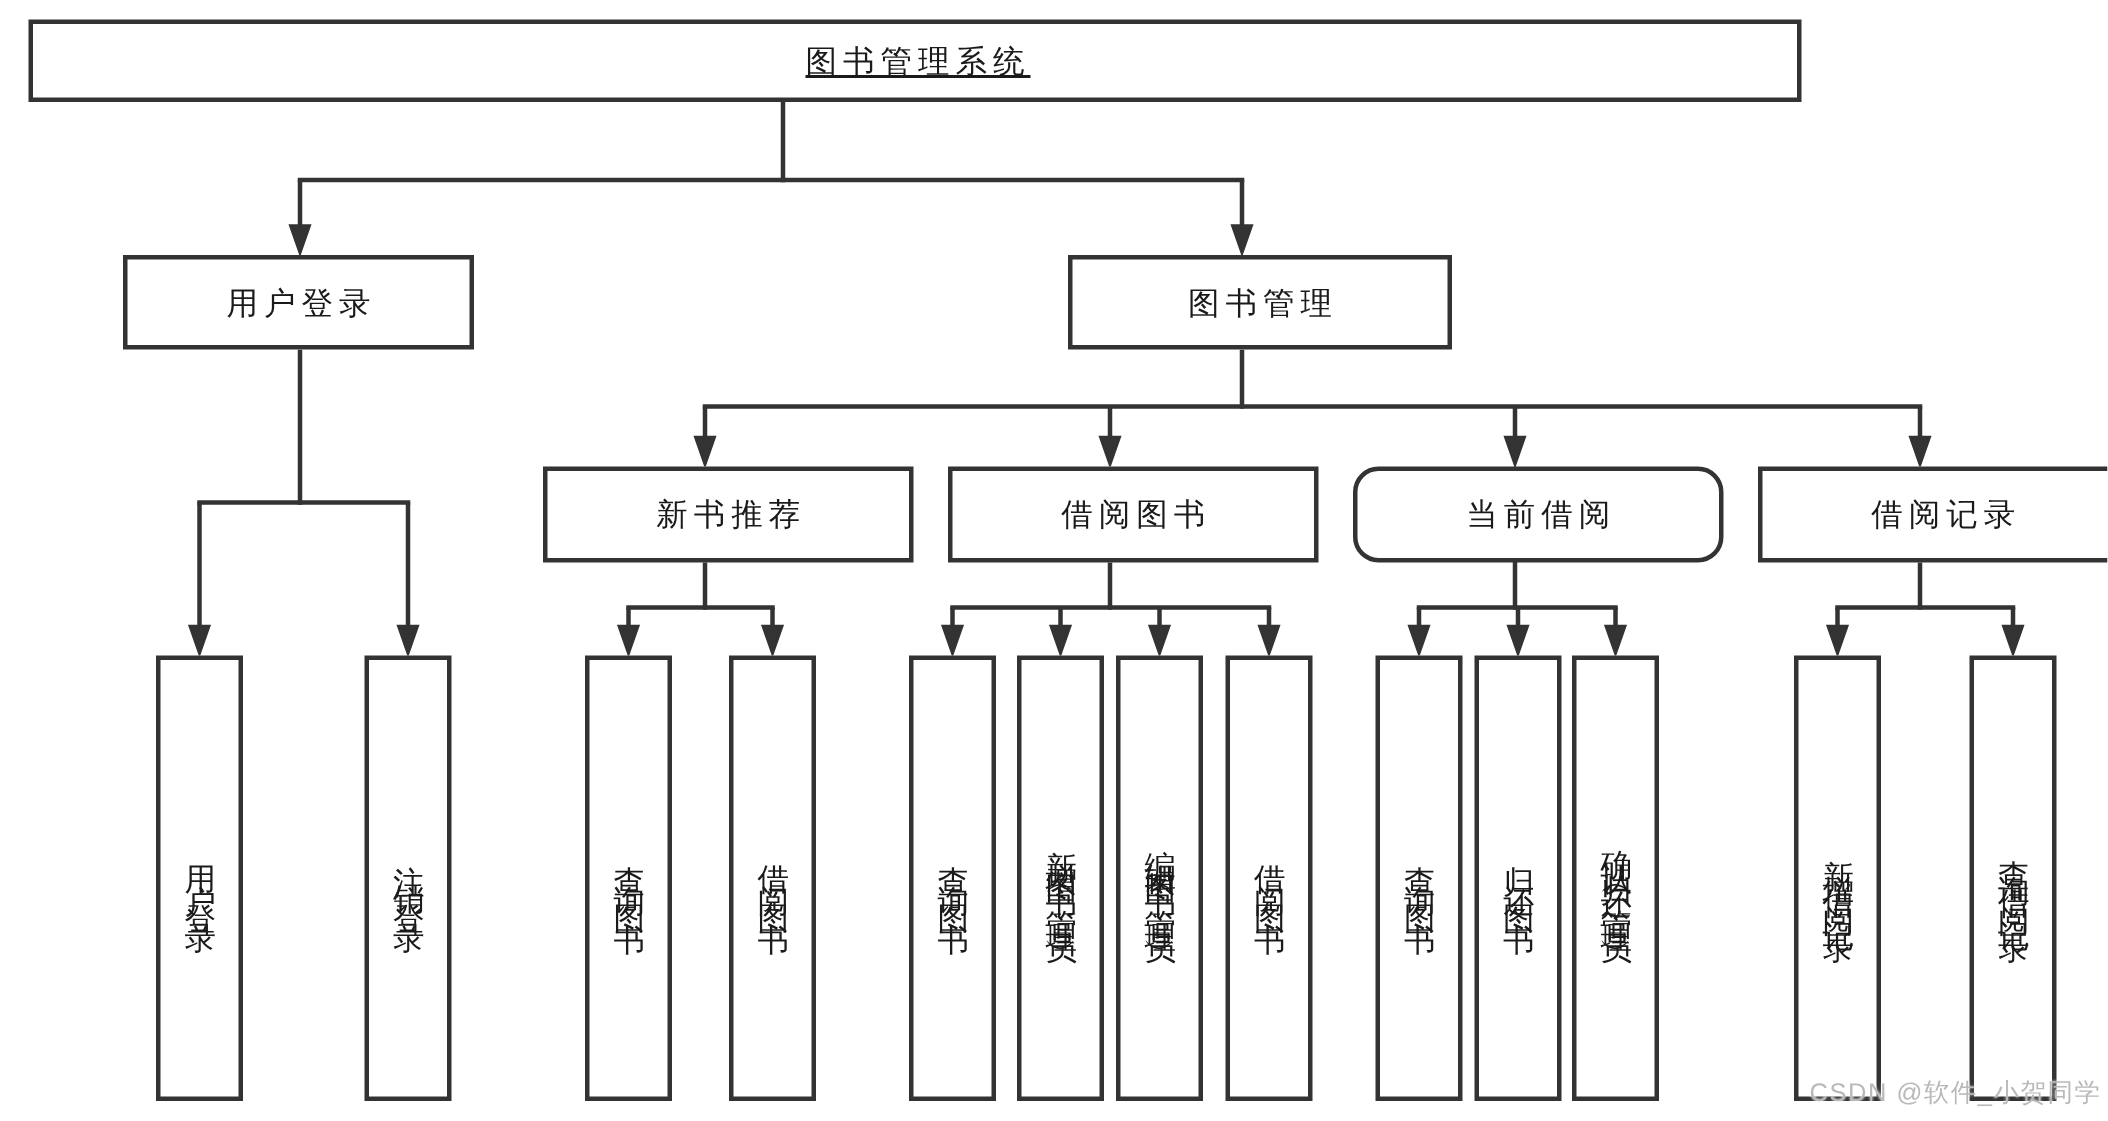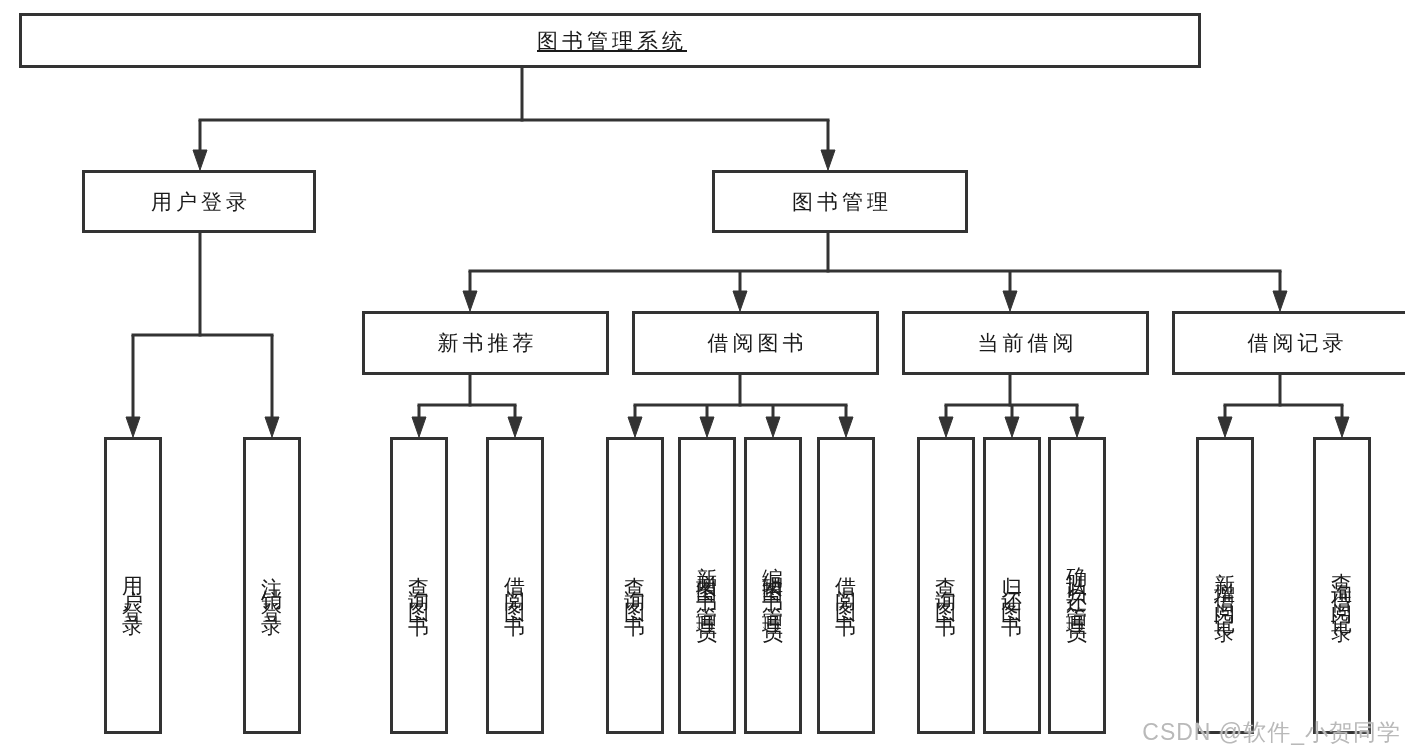--- a/index.html
+++ b/index.html
@@ -44,21 +44,21 @@
     letter-spacing: 4px;
     text-indent: 4px;
     white-space: nowrap;
   }
   #box-root   { left: 19px;   top: 13px;  width: 1182px; height: 55px; text-decoration: underline; }
   #box-login  { left: 82px;   top: 170px; width: 234px;  height: 63px; }
   #box-mgmt   { left: 712px;  top: 170px; width: 256px;  height: 63px; }
   .l3 { top: 311px; height: 64px; width: 247px; }
   #box-newrec  { left: 362px;  }
   #box-borrow  { left: 632px;  }
-  #box-current { left: 902px;  }
+  #box-current { left: 902px; border-radius: 17px;  }
   #box-records { left: 1172px; }
   .leaf { top: 437px; height: 297px; width: 58px; }
   .leaf .v-label {
     writing-mode: vertical-rl;
     font-size: 21px;
     letter-spacing: 13px;
     line-height: 1;
   }
   .leaf.medium .v-label { letter-spacing: 10px; }
   .leaf.dense  .v-label { letter-spacing: 8px; }
@@ -74,21 +74,21 @@
   #leaf-10 { left: 983px; }
   #leaf-11 { left: 1048px; }
   #leaf-12 { left: 1196px; }
   #leaf-13 { left: 1313px; }
   .watermark {
     position: absolute;
     right: 4px;
     top: 717px;
     z-index: 5;
     color: var(--watermark);
-    font-size: 23px;
+    font-size: 17px;
     letter-spacing: 1px;
     white-space: nowrap;
     text-shadow: 0 0 2px #ffffff;
   }
 </style>
 </head>
 <body>
 
 <div class="canvas">
 

